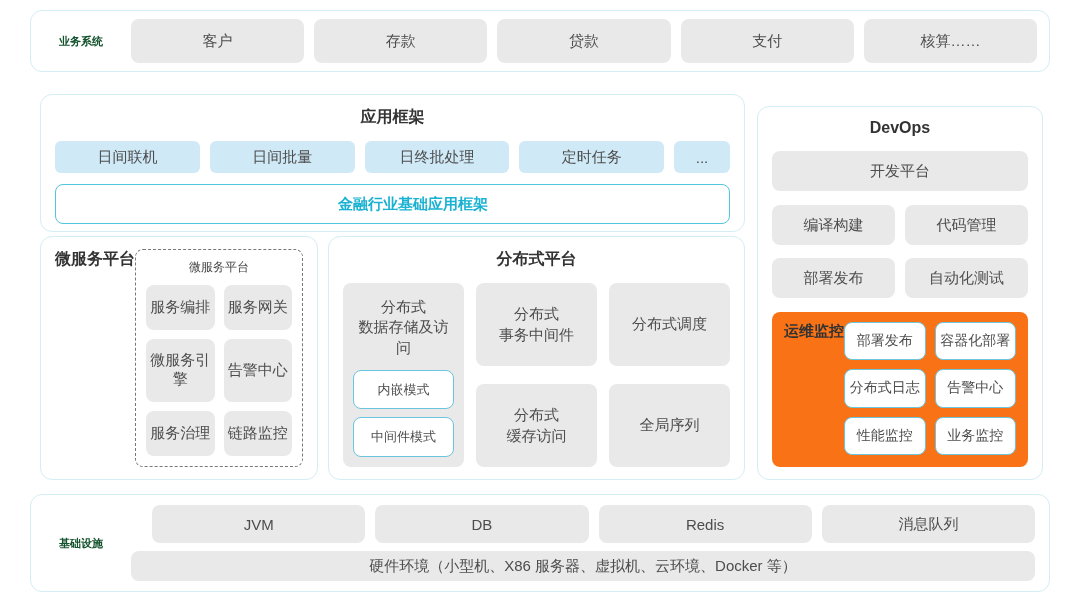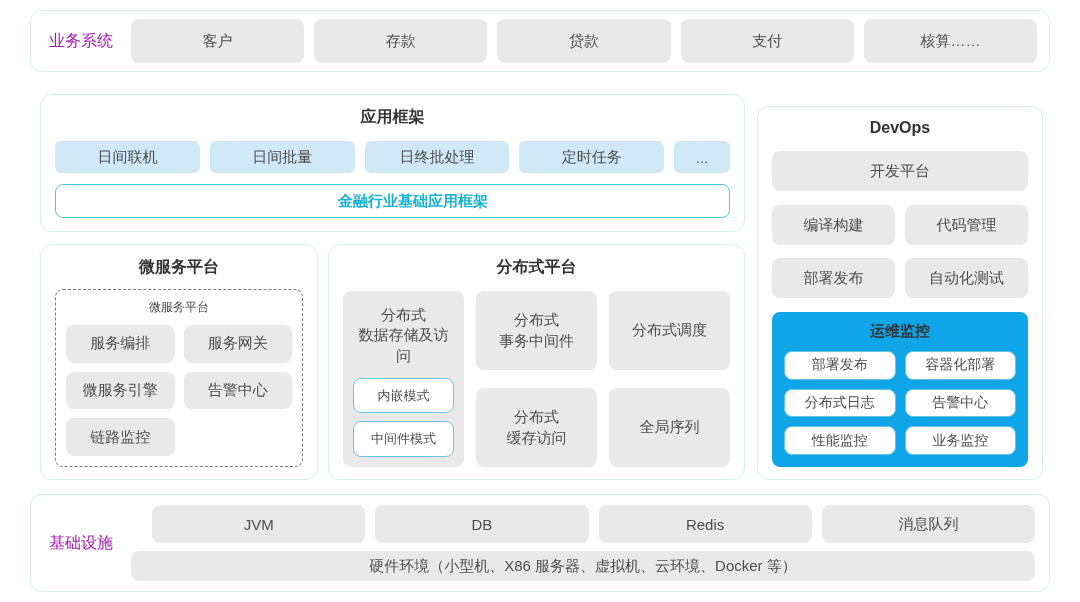--- a/index.html
+++ b/index.html
@@ -17,23 +17,23 @@
     border: 1px solid #d5edf4;
     border-radius: 12px;
   }
   .panel-title {
     text-align: center;
     font-size: 16px;
     font-weight: 600;
     color: #333333;
   }
   .side-label {
-    font-size: 16px;
-    font-weight: 400;
-    color: #a21caf;
+    font-size: 11px;
+    font-weight: 700;
+    color: #14532d;
     width: 100px;
     display: flex; align-items: center; justify-content: center;
     flex: none;
   }
   .gbox {
     background: #e9e9e9;
     border-radius: 8px;
     display: flex; align-items: center; justify-content: center;
     font-size: 15px;
     color: #4d4d4d;
@@ -48,43 +48,43 @@
   }
   .multiline { white-space: pre-line; line-height: 1.35; }
 
   
   .biz { height: 62px; display: flex; align-items: center; padding-right: 12px; }
   .biz .h-boxes { flex: 1; display: flex; gap: 10px; }
   .biz .gbox { flex: 1; height: 44px; }
 
   
   .mid { display: flex; gap: 12px; margin: 22px 7px 14px 10px; height: 386px; }
-  .mid-left { flex: 1; display: flex; flex-direction: column; gap: 12px; justify-content: space-between; }
+  .mid-left { flex: 1; display: flex; flex-direction: column; gap: 4px; justify-content: space-between; }
 
   
   .app-fw { height: 138px; padding: 12px 14px; }
   .app-fw .panel-title { margin-bottom: 13px; }
   .blue-row { display: flex; gap: 10px; margin-bottom: 11px; border-radius: 10px; }
   .blue-row .bbox { flex: 1; height: 32px; }
   .blue-row .bbox.small { flex: none; width: 56px; }
   .base-fw {
-    height: 34px;
+    height: 40px;
     border: 1px solid #52c5da;
     border-radius: 8px;
     display: flex; align-items: center; justify-content: center;
     font-size: 15px; font-weight: 600;
     color: #19b2d2;
     background: #ffffff;
     padding-left: 41px;
   }
 
   .mid-left-bottom { flex: 1; display: flex; gap: 10px; }
 
   
-  .micro { width: 278px; padding: 12px 14px; display: flex; flex-direction: column; }
+  .micro { width: 278px; padding: 12px 14px; display: flex; flex-direction: row; }
   .micro .panel-title { margin-bottom: 11px; }
   .dashed {
     flex: 1;
     border: 1px dashed #777777;
     border-radius: 8px;
     padding: 9px 10px 10px;
     display: flex; flex-direction: column;
   }
   .dashed-title { text-align: center; font-size: 12px; color: #444444; margin-bottom: 9px; }
   .micro-grid { flex: 1; display: grid; grid-template-columns: 1fr 1fr; gap: 9px; }
@@ -113,24 +113,24 @@
   .dist-col .gbox { flex: 1; }
 
   
   .devops { width: 286px; padding: 12px 14px; display: flex; flex-direction: column; margin-top: 12px; }
   .devops .panel-title { margin-bottom: 14px; }
   .devops-wide { height: 40px; margin-bottom: 14px; }
   .devops-tools { display: grid; grid-template-columns: 1fr 1fr; gap: 13px 10px; margin-bottom: 14px; }
   .devops-tools .gbox { height: 40px; }
   .ops {
     flex: 1;
-    background: #0ea5e9;
+    background: #f97316;
     border-radius: 8px;
     padding: 10px 12px 12px;
-    display: flex; flex-direction: column;
+    display: flex; 
   }
   .ops-title { text-align: center; font-size: 15px; font-weight: 600; color: #333333; margin-bottom: 10px; }
   .ops-grid { flex: 1; display: grid; grid-template-columns: 1fr 1fr; gap: 9px 9px; }
   .pill {
     background: #ffffff;
     border: 1.5px solid #6cc5de;
     border-radius: 8px;
     display: flex; align-items: center; justify-content: center;
     font-size: 14px; color: #4d4d4d;
   }
@@ -177,20 +177,21 @@
 
         <section class="panel micro">
           <div class="panel-title">微服务平台</div>
           <div class="dashed">
             <div class="dashed-title">微服务平台</div>
             <div class="micro-grid">
               <div class="gbox">服务编排</div>
               <div class="gbox">服务网关</div>
               <div class="gbox">微服务引擎</div>
               <div class="gbox">告警中心</div>
+              <div class="gbox">服务治理</div>
               <div class="gbox">链路监控</div>
             </div>
           </div>
         </section>
 
         <section class="panel dist">
           <div class="panel-title">分布式平台</div>
           <div class="dist-grid">
             <div class="storage">
               <div class="storage-title multiline">分布式

